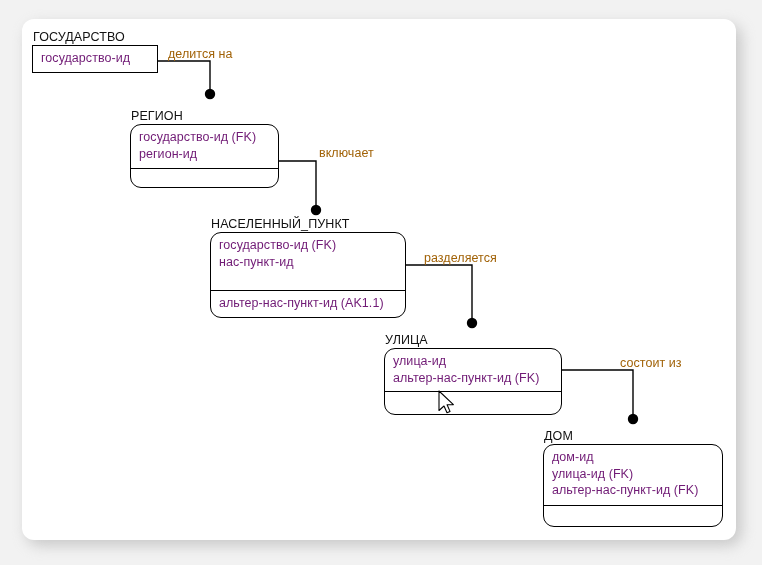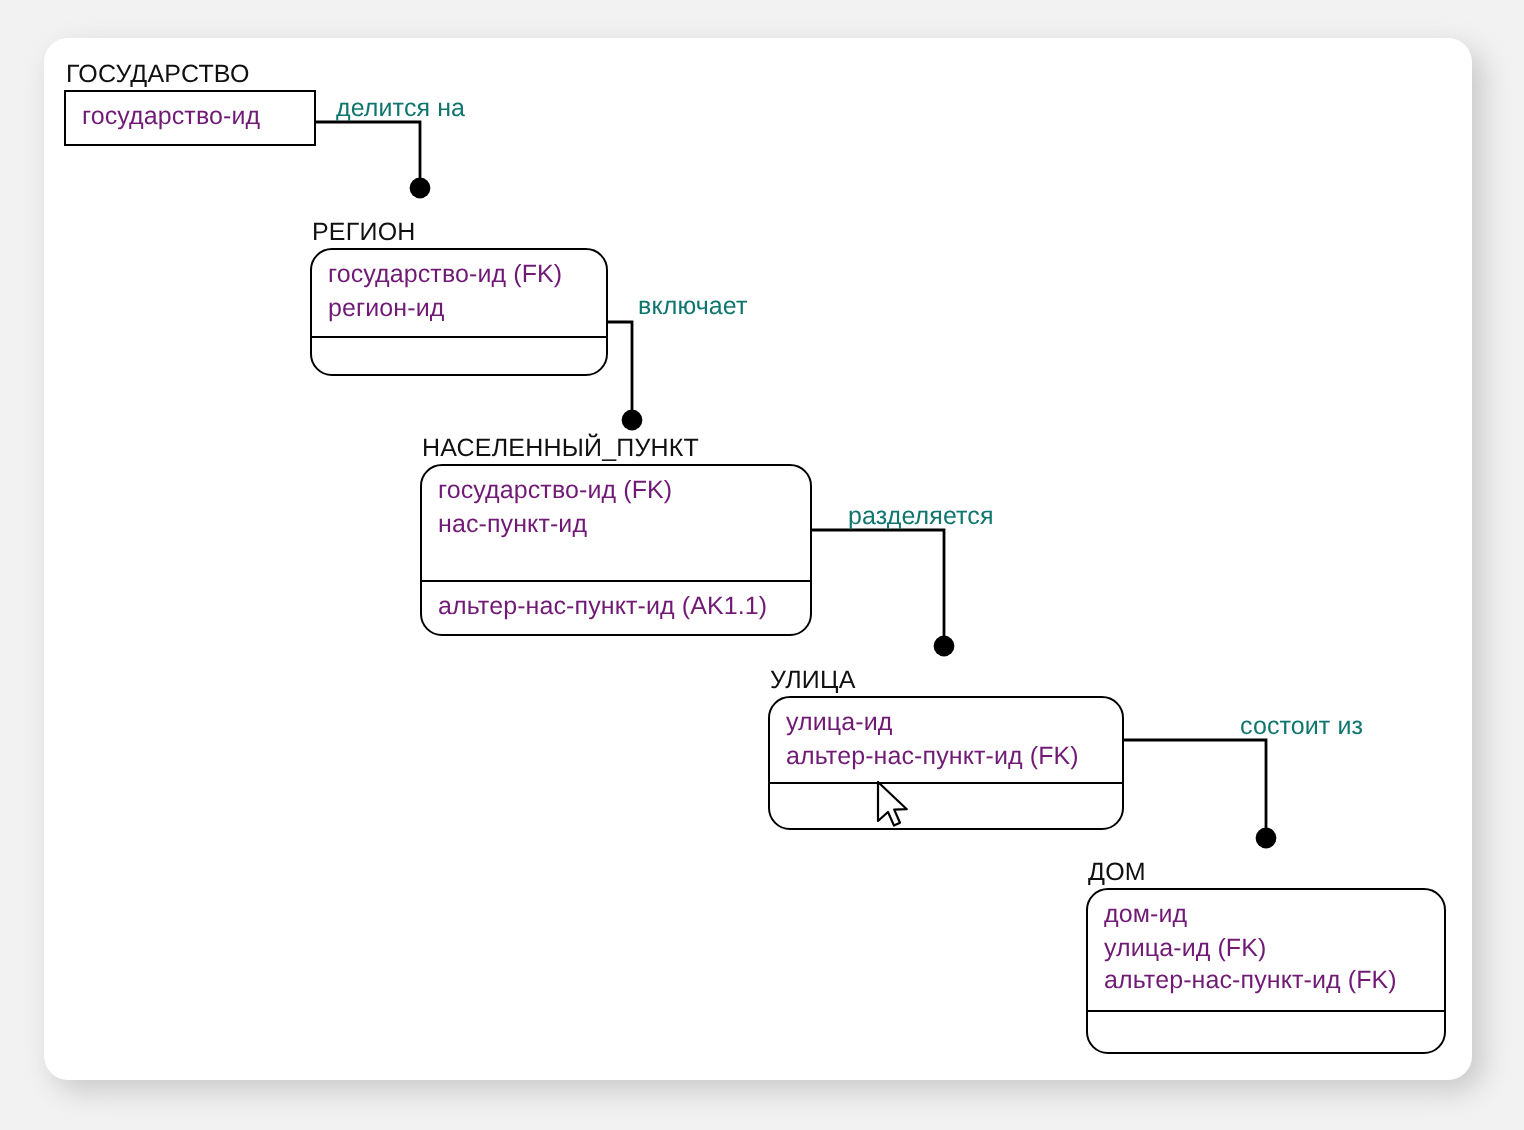--- a/index.html
+++ b/index.html
@@ -122,21 +122,21 @@
     color: #701a75;
     white-space: nowrap;
     letter-spacing: .05px;
   }
 
   
   .rel-label {
     position: absolute;
     font-size: 12.5px;
     line-height: 14px;
-    color: #0f766e;
+    color: #a16207;
     white-space: nowrap;
     letter-spacing: .05px;
   }
 
   
   #cursor {
     position: absolute;
     width: 22px;
     height: 30px;
     pointer-events: none;
@@ -167,21 +167,21 @@
         <div class="eshadow"></div>
         <div class="ebox"></div>
         <div class="entity-title">ГОСУДАРСТВО</div>
         <div class="divider" style="top: 27px;"></div>
         <div class="attr-block key" style="top: 5px;">
           <div class="attr">государство-ид</div>
         </div>
         <div class="attr-block nonkey" style="top: 32px;"></div>
       </div>
 
-      <div class="entity rounded" style="left: 108px; top: 105px; width: 149px; height: 64px; margin-left: 25px;">
+      <div class="entity rounded" style="left: 108px; top: 105px; width: 149px; height: 64px;">
         <div class="eshadow"></div>
         <div class="ebox"></div>
         <div class="entity-title">РЕГИОН</div>
         <div class="divider" style="top: 44px;"></div>
         <div class="attr-block key" style="top: 5px;">
           <div class="attr">государство-ид (FK)</div>
           <div class="attr">регион-ид</div>
         </div>
         <div class="attr-block nonkey" style="top: 49px;"></div>
       </div>

